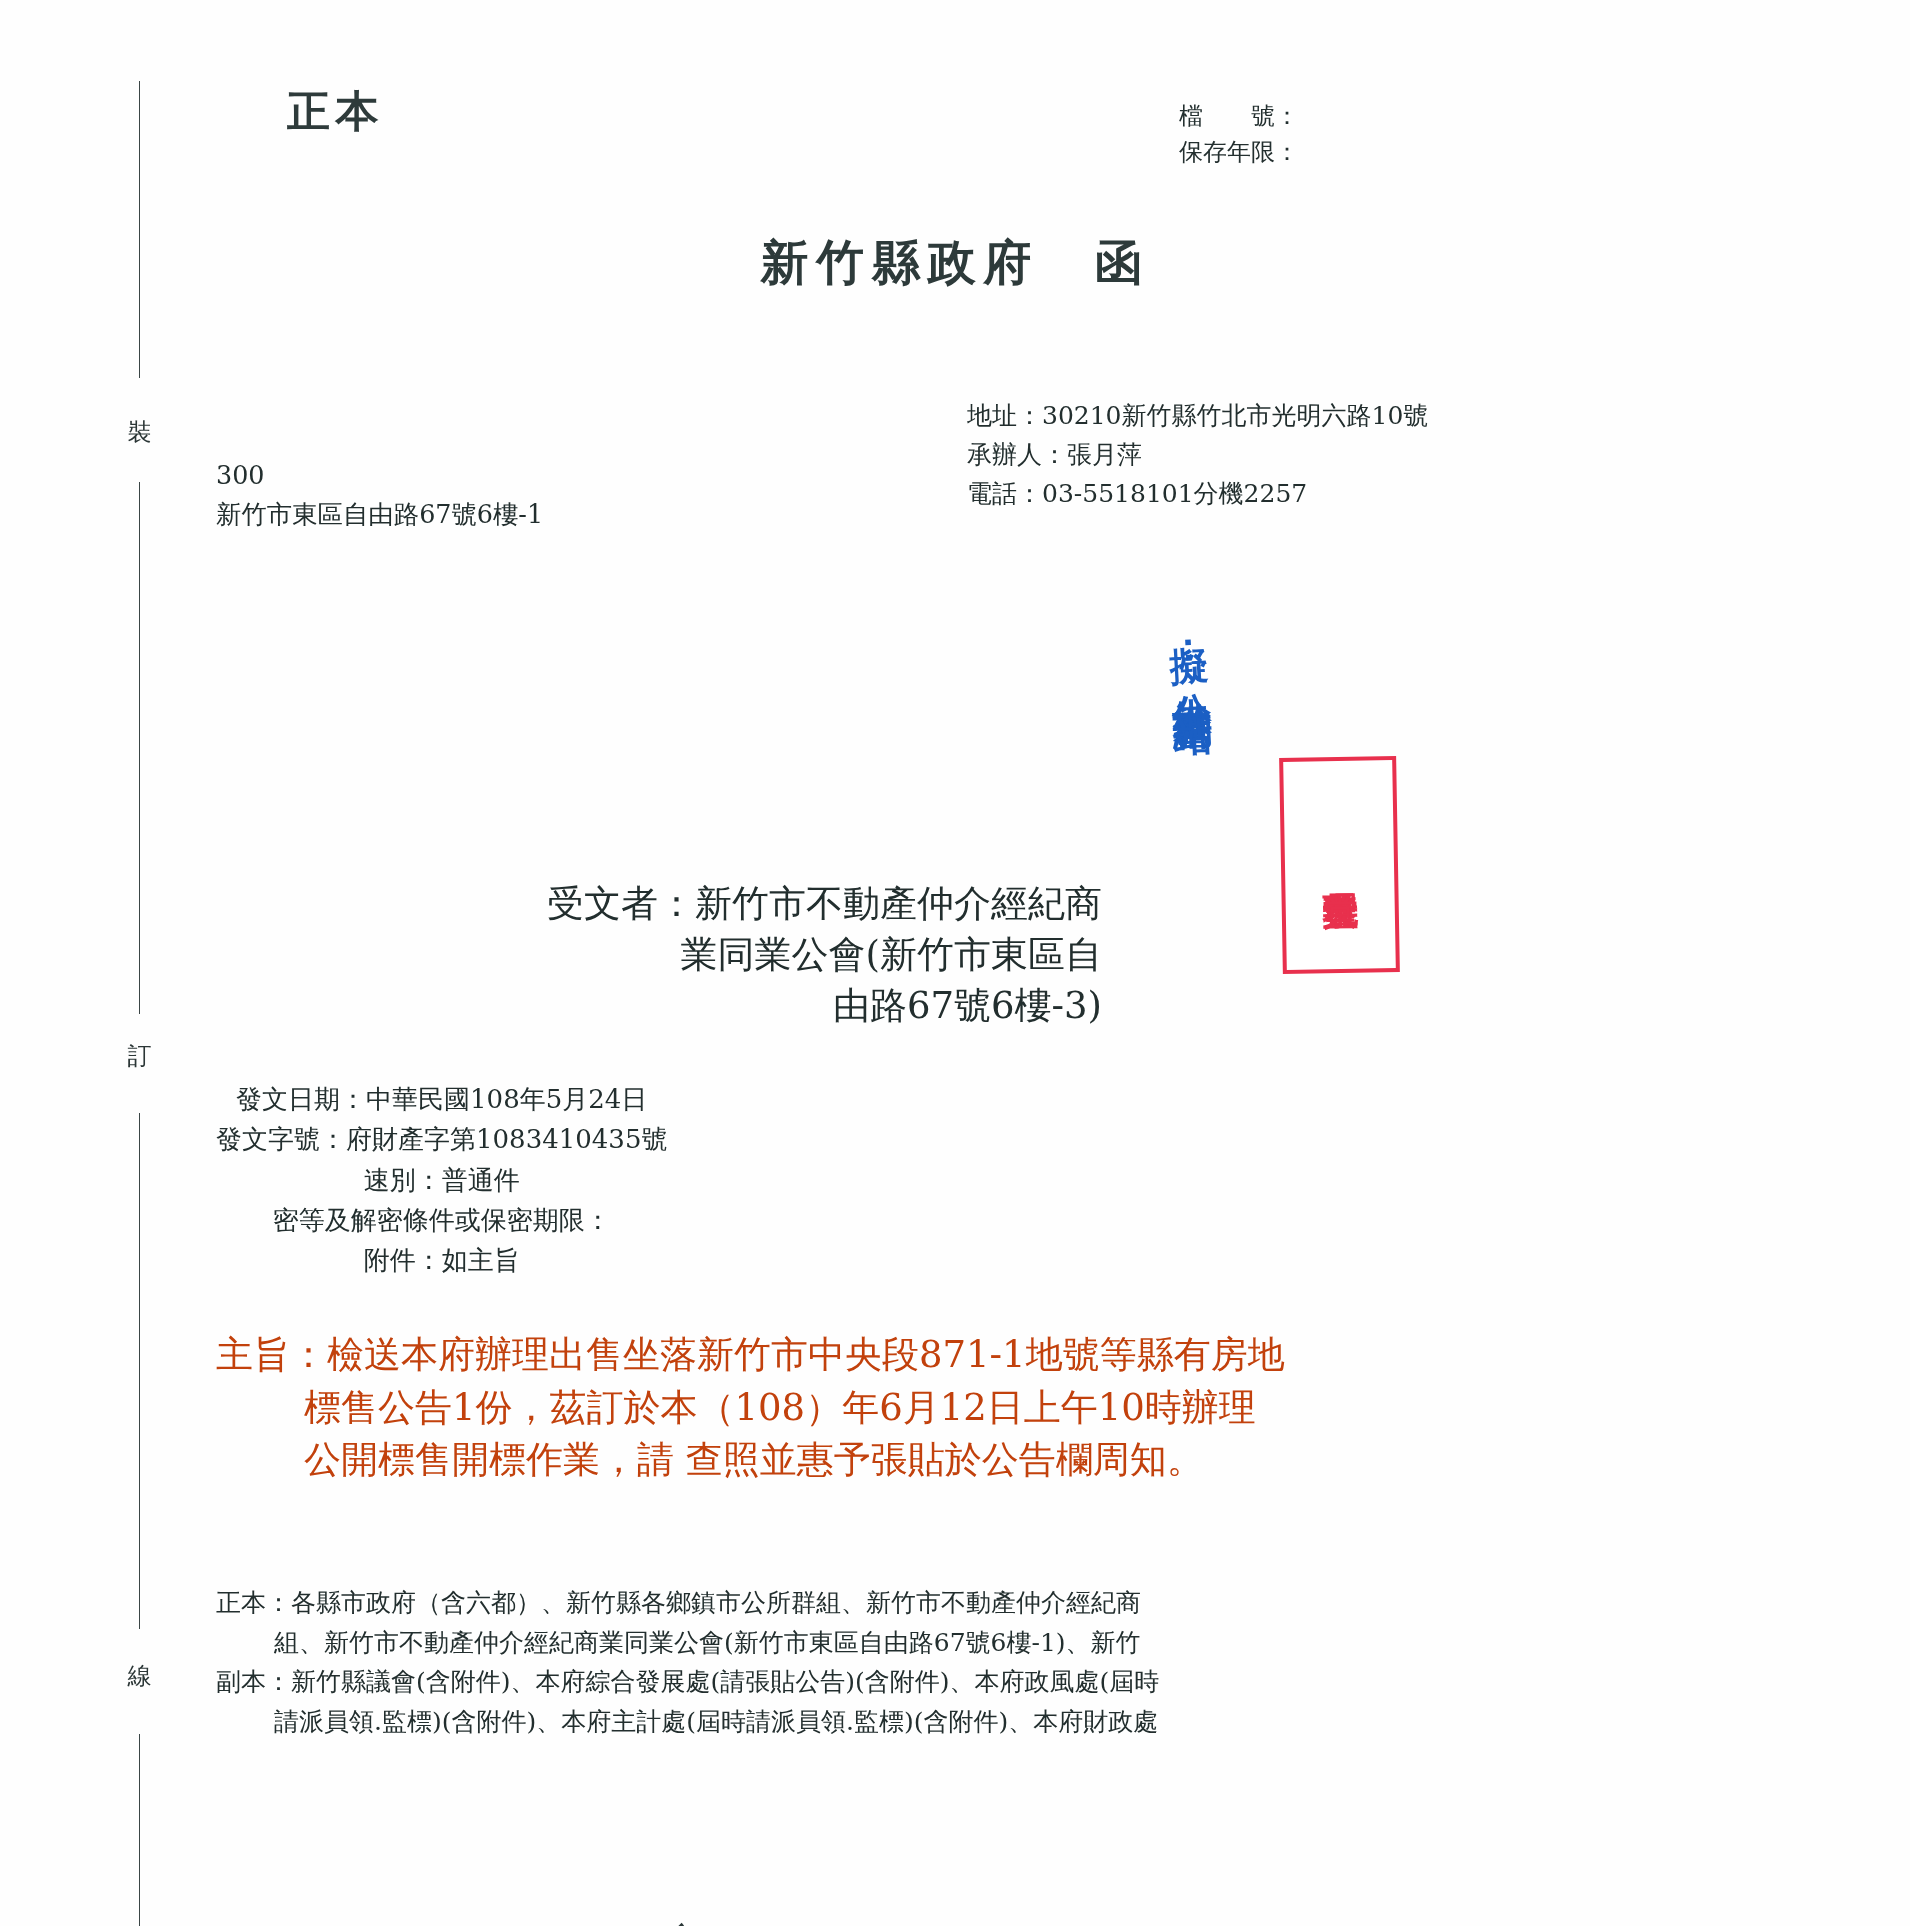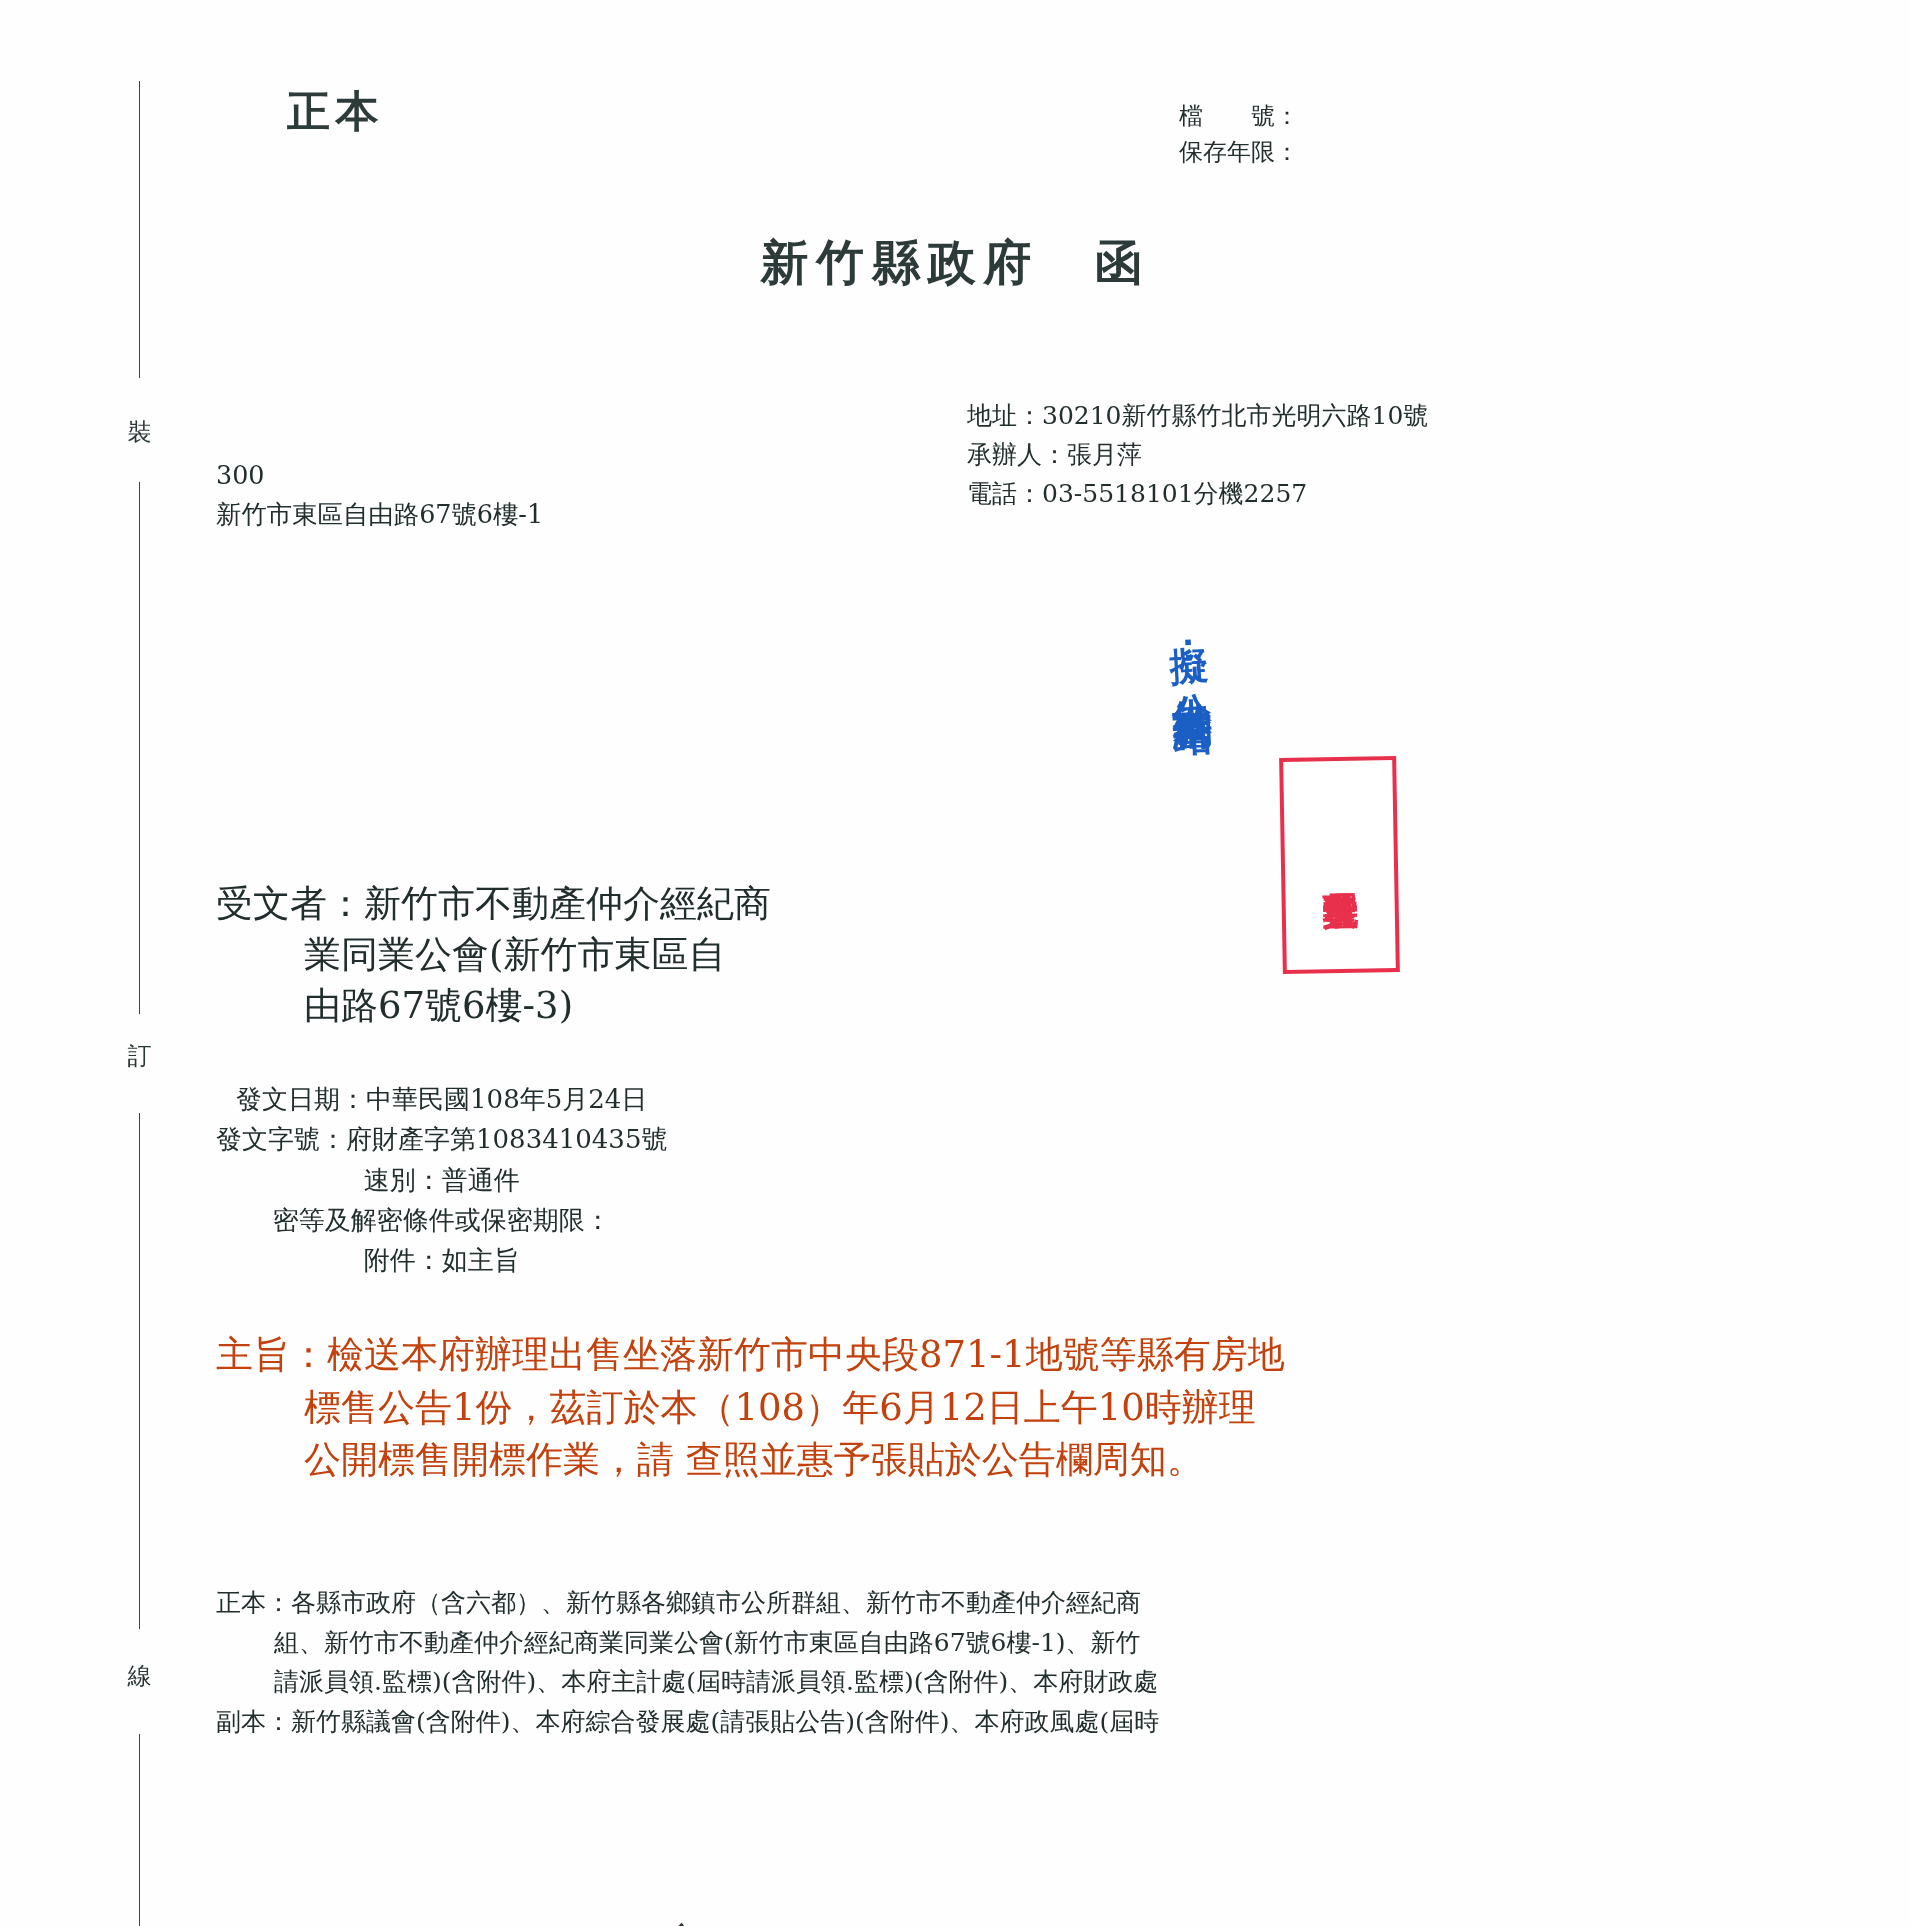--- a/index.html
+++ b/index.html
@@ -77,21 +77,21 @@
     background:#ffffff;
   }
   .seal-text {
     writing-mode: vertical-rl; text-orientation: upright;
     font-size:35px; line-height:1.04; letter-spacing:0px;
     color:#e8304d; font-weight:700;
     font-family:"DejaVu Serif","Liberation Serif",serif;
   }
 
   
-  .recipient { position:absolute; left:216px; top:878px; width:886px; }
+  .recipient { position:absolute; left:216px; top:878px; width:886px;text-align:right; }
   .recipient .rcp-line { font-size:37px; line-height:1.38; color:#222e2e; white-space:pre; }
   .recipient .indent { padding-left:88px; }
 
   
   .meta { position:absolute; left:216px; top:1079px; }
   .meta div { font-size:26px; line-height:1.55; color:#222e2e; white-space:pre;text-align:center; }
 
   
   .subject { position:absolute; left:216px; top:1329px; width:1541px; }
   .subject .sbj-line { font-size:37px; line-height:1.42; color:#c2410c; white-space:pre; }
@@ -171,20 +171,20 @@
 
   <div class="subject">
     <div class="sbj-line">主旨：檢送本府辦理出售坐落新竹市中央段871-1地號等縣有房地</div>
     <div class="sbj-line indent">標售公告1份，茲訂於本（108）年6月12日上午10時辦理</div>
     <div class="sbj-line indent">公開標售開標作業，請 查照並惠予張貼於公告欄周知。</div>
   </div>
 
   <div class="dist">
     <div class="d-line">正本：各縣市政府（含六都）、新竹縣各鄉鎮市公所群組、新竹市不動產仲介經紀商</div>
     <div class="d-line indent">組、新竹市不動產仲介經紀商業同業公會(新竹市東區自由路67號6樓-1)、新竹</div>
+    <div class="d-line">副本：新竹縣議會(含附件)、本府綜合發展處(請張貼公告)(含附件)、本府政風處(屆時</div>
     <div class="d-line indent">請派員領.監標)(含附件)、本府主計處(屆時請派員領.監標)(含附件)、本府財政處</div>
-    <div class="d-line">副本：新竹縣議會(含附件)、本府綜合發展處(請張貼公告)(含附件)、本府政風處(屆時</div>
   </div>
 
   <div class="signature">縣長楊文科</div>
 
 </div>
 
 
 </body></html>

